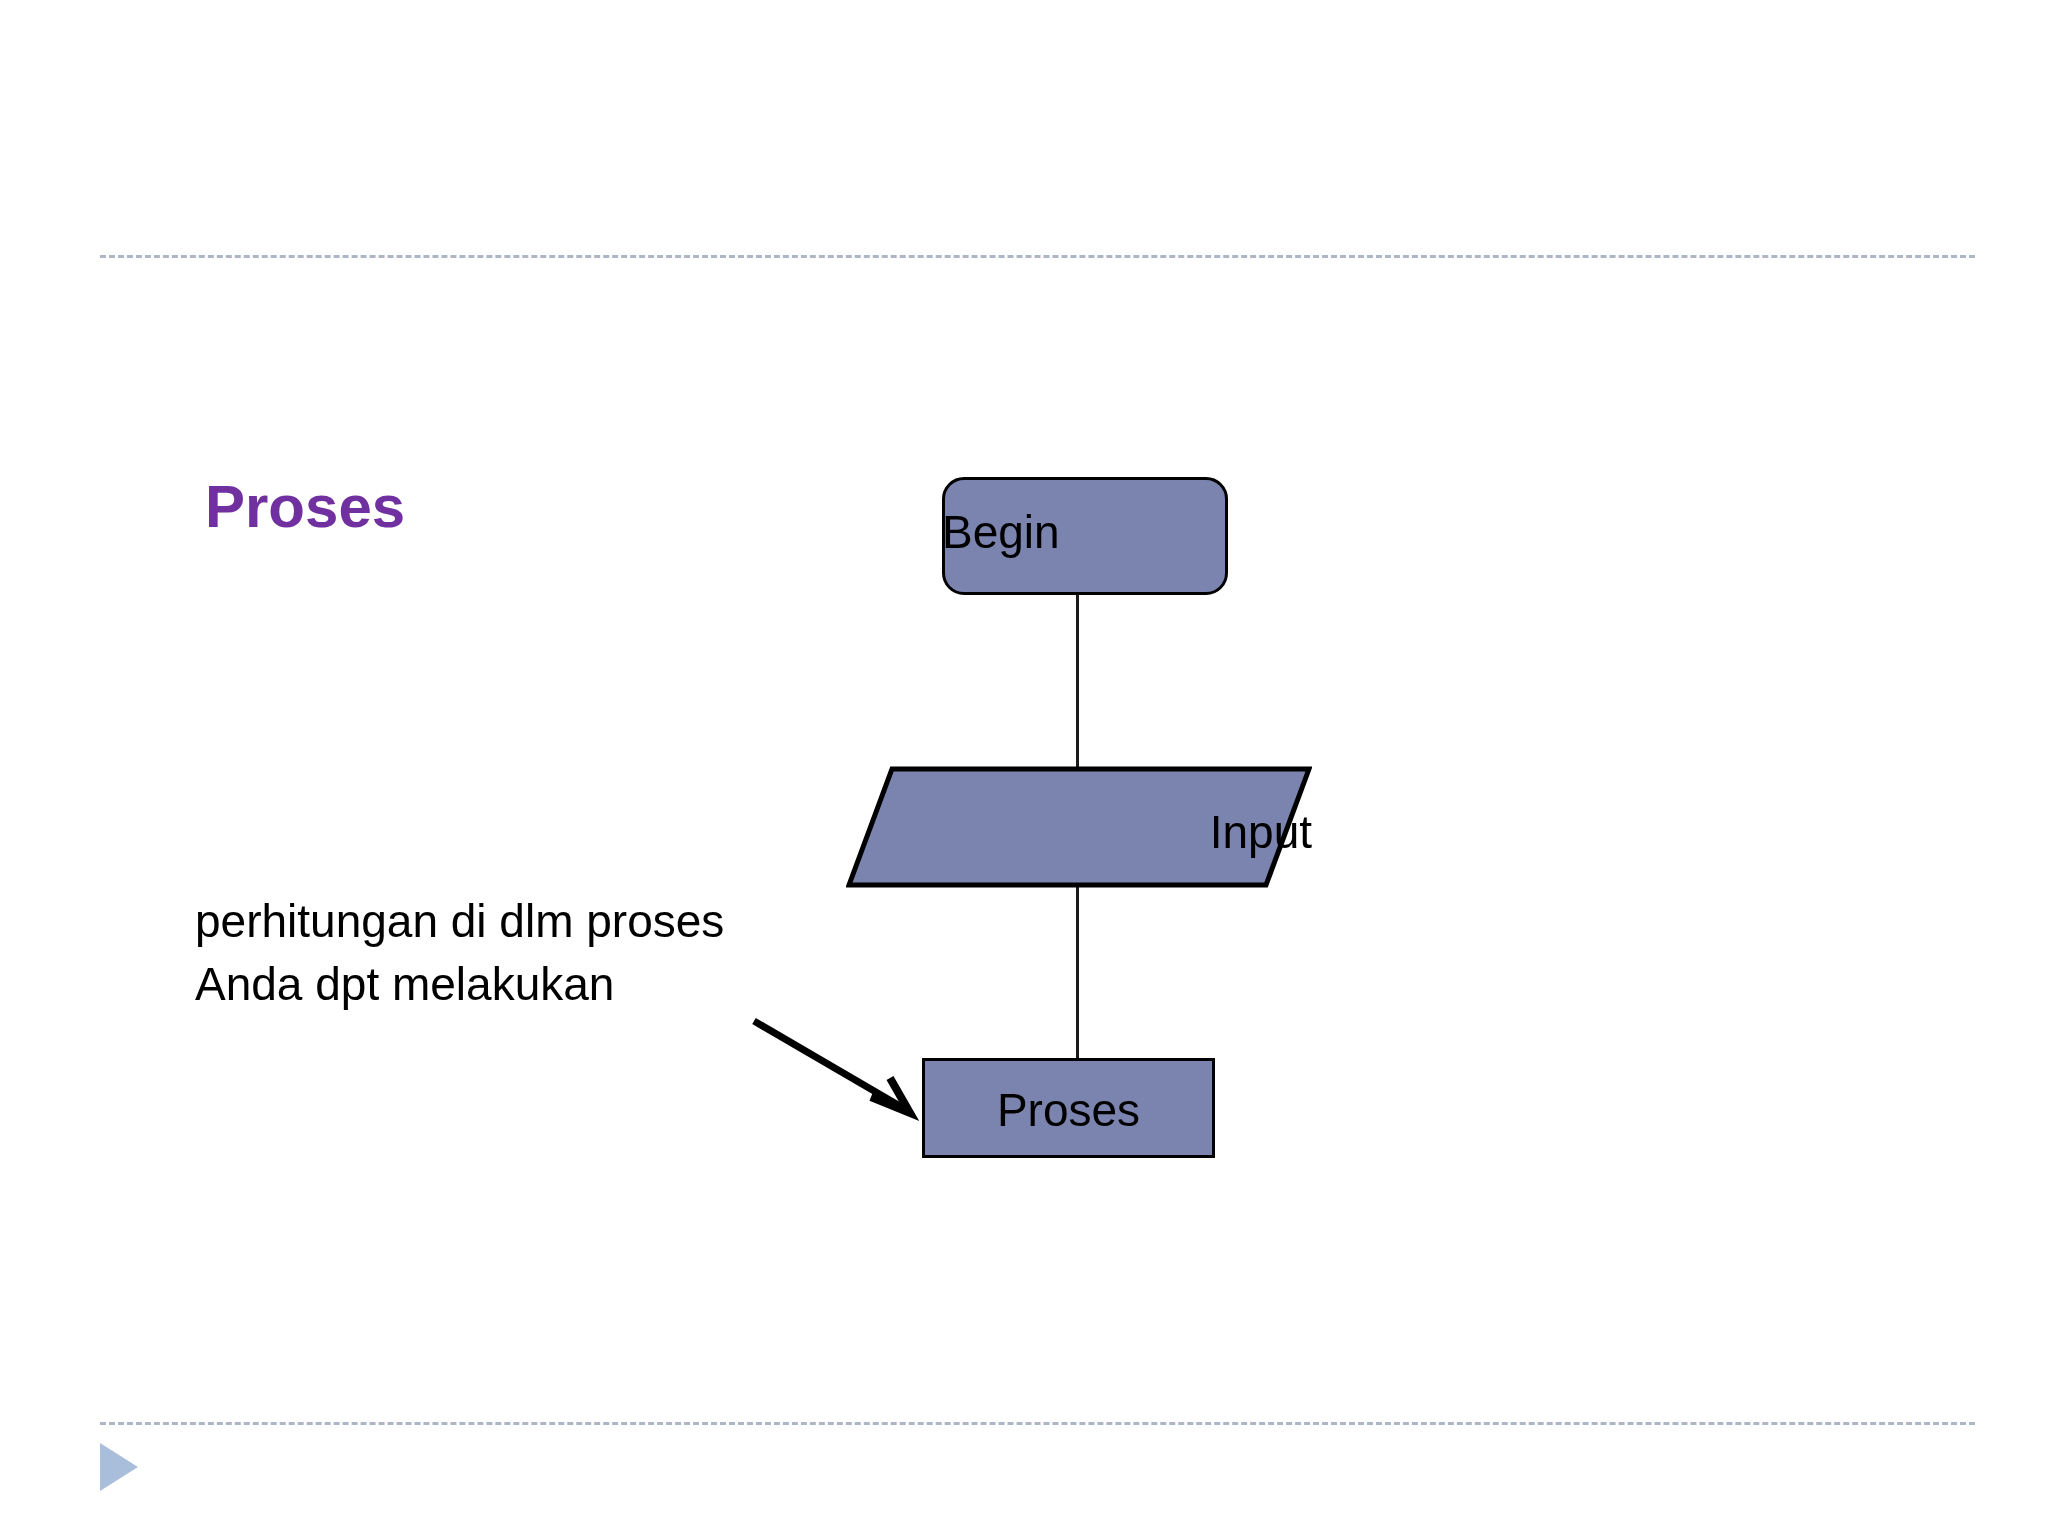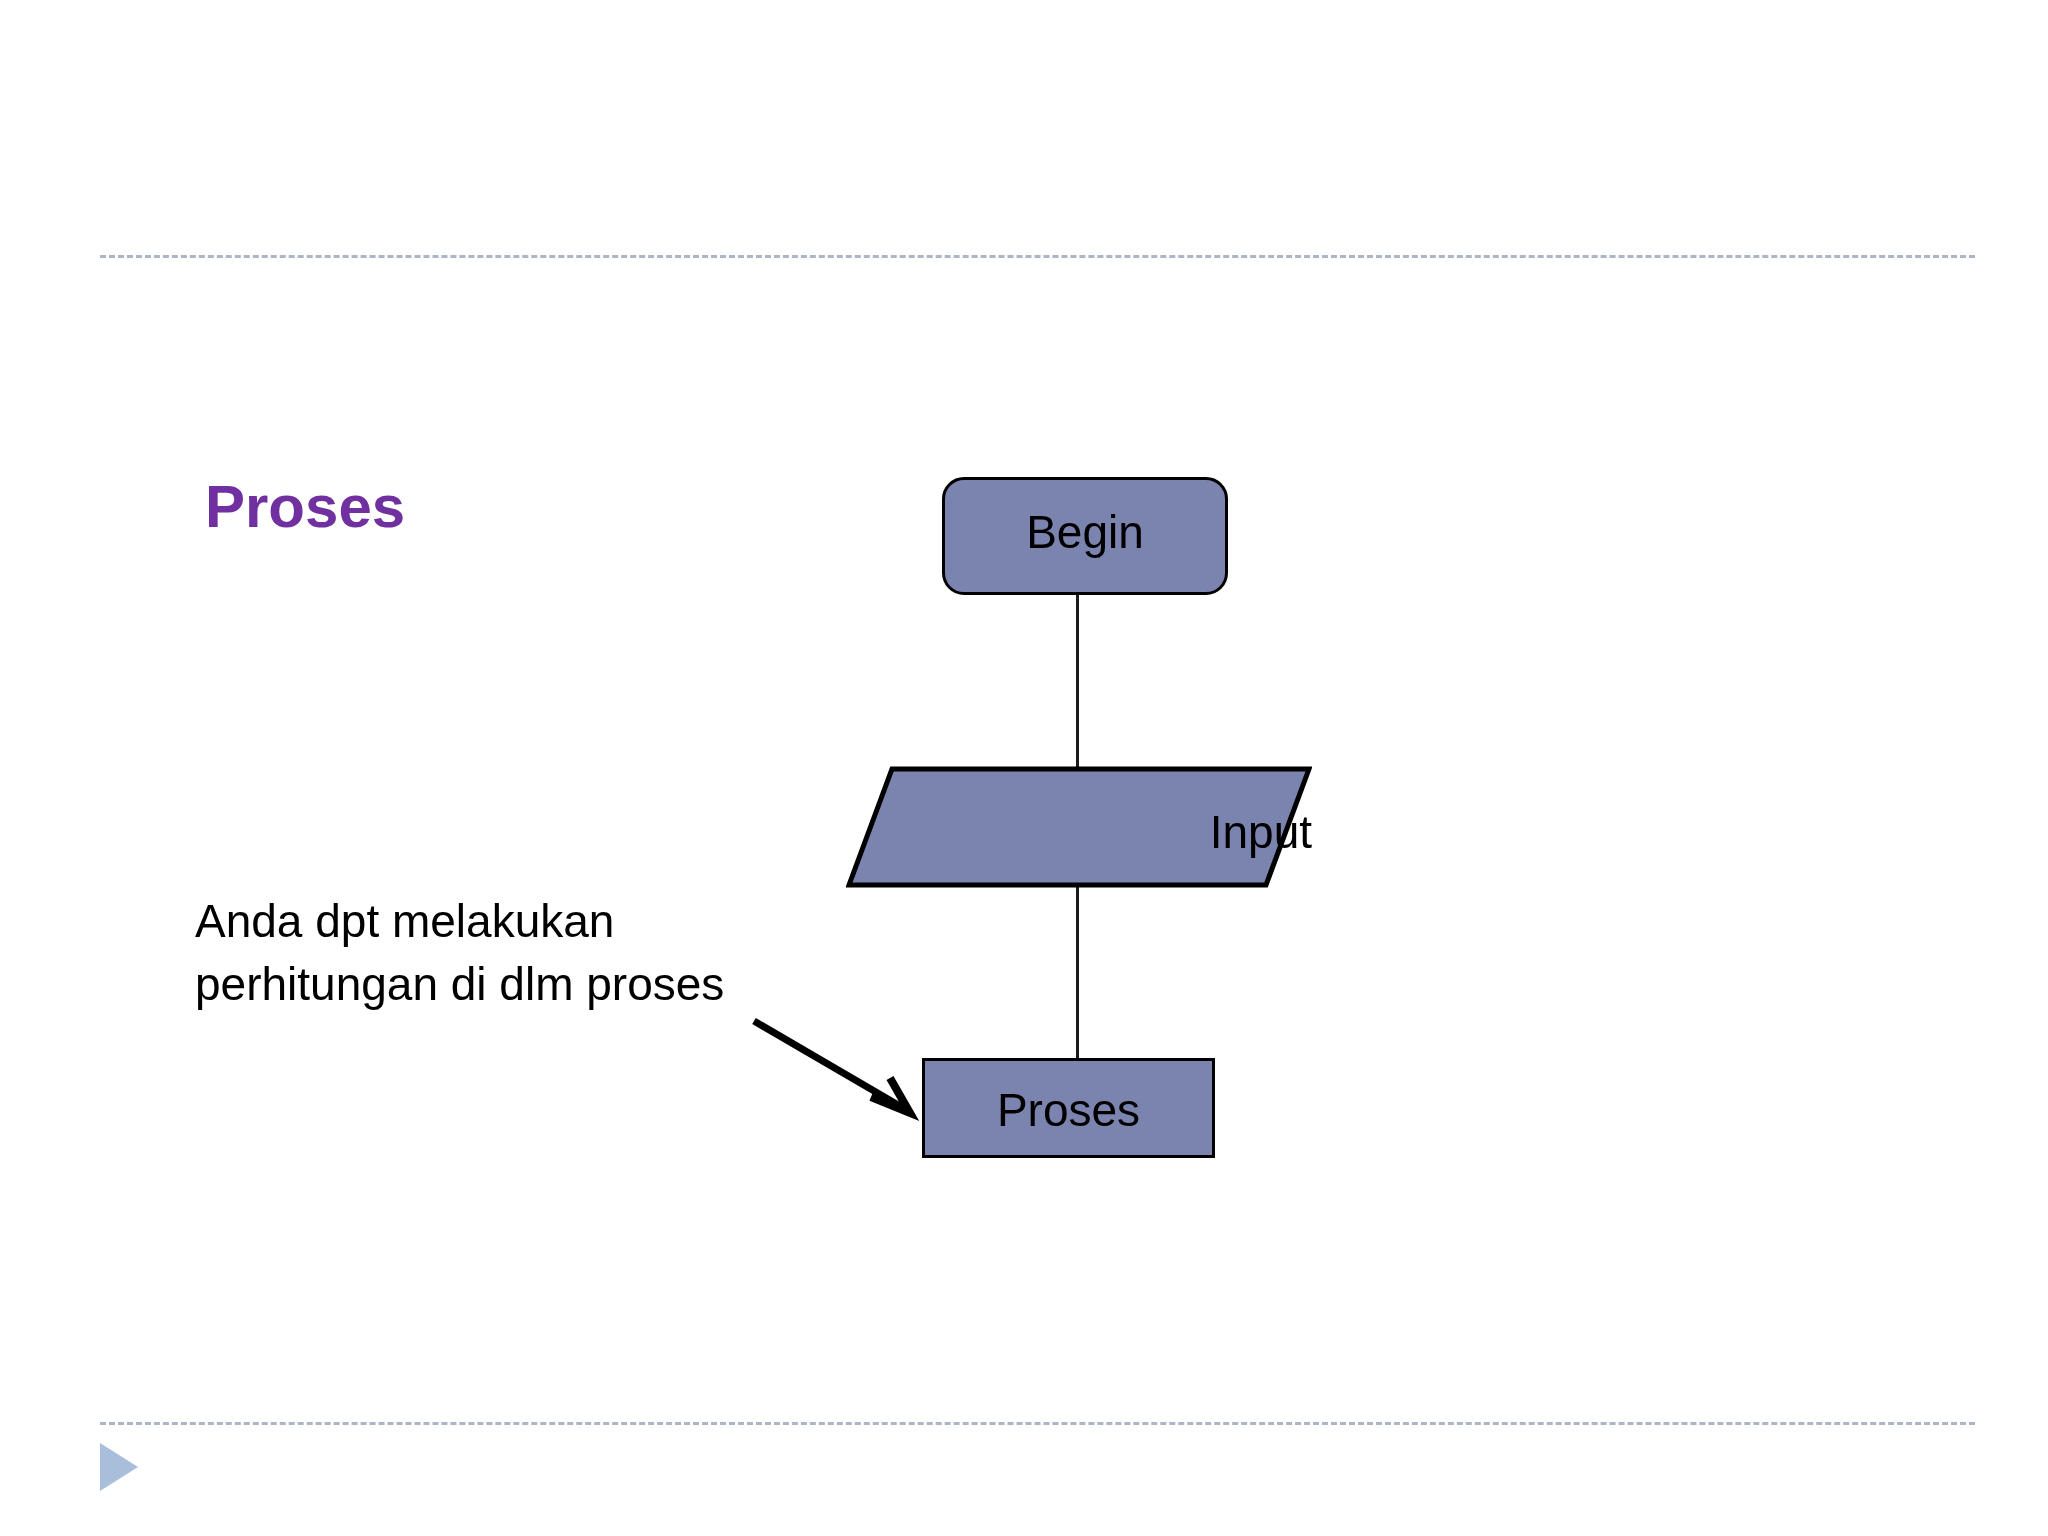--- a/index.html
+++ b/index.html
@@ -98,21 +98,21 @@
     height: 118px;
     background: #7b84ae;
     border: 3px solid #000000;
     border-radius: 22px;
     box-sizing: border-box;
   }
   .node-begin-label {
     left: 942px;
     top: 505px;
     width: 286px;
-    text-align: center;
+    text-align: left;
   }
 
   
   .node-input-svg {
     position: absolute;
     left: 846px;
     top: 760px;
     width: 466px;
     height: 134px;
   }
@@ -163,22 +163,22 @@
 <body>
 
 <div class="slide">
 
 
   <div class="rule rule-top"></div>
 
   <div class="section-heading">Proses</div>
 
   <div class="annotation">
+    <div>perhitungan di dlm proses</div>
     <div>Anda dpt melakukan</div>
-    <div>perhitungan di dlm proses</div>
   </div>
 
   <svg class="annotation-arrow" viewBox="0 0 190 125" xmlns="http://www.w3.org/2000/svg">
     <line x1="14" y1="16" x2="165" y2="104" stroke="#000000" stroke-width="7"></line>
     <polyline points="131,92 170,108 150,73" fill="none" stroke="#000000" stroke-width="8" stroke-linejoin="miter"></polyline>
   </svg>
 
   <div class="connector connector-1"></div>
 
   <div class="connector connector-2"></div>

